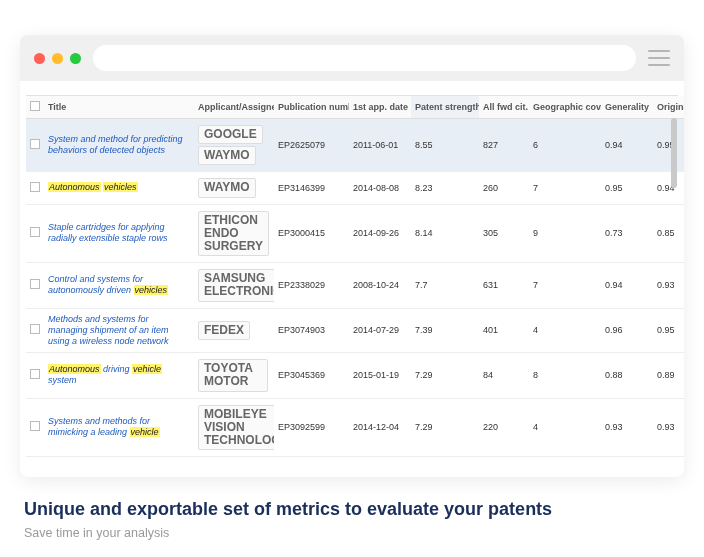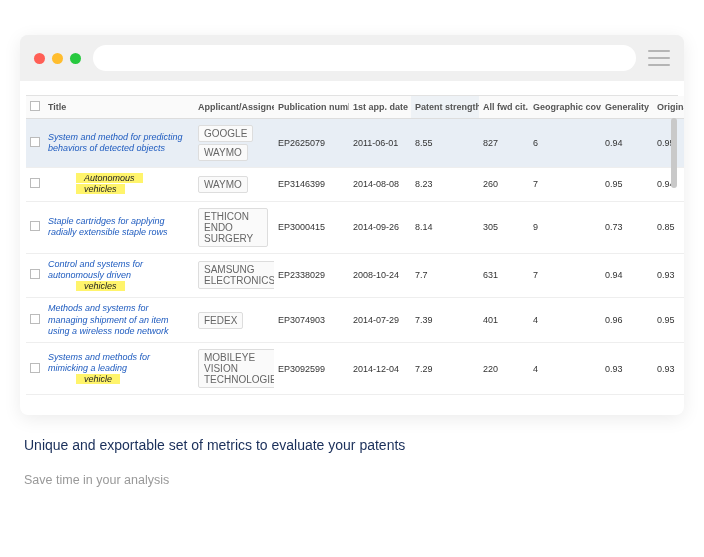--- a/index.html
+++ b/index.html
@@ -101,48 +101,48 @@
     color: #1e5bbf;
     text-decoration: none;
     line-height: 1.25;
     display: block;
     font-style: italic;
   }
   .pill {
     display: inline-block;
     border: 1px solid #ddd;
     background: #fafafa;
-    font-size: 10px;
+    font-size: 12px;
     padding: 2px 5px;
     border-radius: 2px;
     color: #666;
     margin: 1px 2px 1px 0;
     line-height: 1.1;
     text-transform: uppercase;
+    font-weight: bold;
   }
   .hl {
     background: #fff46b;
     color: #222;
-    padding: 0 8px;
-    margin-left: 28px;
+    padding: 0 1px;
   }
   tr.highlight-row td { background: #e8eef5; }
   .scroll-indicator {
     position: absolute;
     right: 1px; top: 22px; width: 6px; height: 70px;
     background: #c9c9c9; border-radius: 3px;
   }
   .caption {
     margin: 22px 0 0 24px;
   }
   .caption-h {
     color: #1a2f5a;
-    font-size: 14px;
-    font-weight: 400;
-    margin-bottom: 20px;
+    font-size: 18px;
+    font-weight: 700;
+    margin-bottom: 6px;
   }
   .caption-sub {
     color: #999;
     font-size: 12.5px;
   }
 </style>
 </head>
 <body>
 
 <div class="browser-window">
@@ -257,20 +257,34 @@
               <td>2014-07-29</td>
               <td>7.39</td>
               <td>401</td>
               <td>4</td>
               <td>0.96</td>
               <td>0.95</td>
             </tr>
             <tr>
               <td><span class="chk"></span></td>
               <td>
+                <a class="link-title" href="#"><span class="hl">Autonomous</span> driving <span class="hl">vehicle</span> system</a>
+              </td>
+              <td><span class="pill">TOYOTA MOTOR</span></td>
+              <td>EP3045369</td>
+              <td>2015-01-19</td>
+              <td>7.29</td>
+              <td>84</td>
+              <td>8</td>
+              <td>0.88</td>
+              <td>0.89</td>
+            </tr>
+            <tr>
+              <td><span class="chk"></span></td>
+              <td>
                 <a class="link-title" href="#">Systems and methods for mimicking a leading <span class="hl">vehicle</span></a>
               </td>
               <td><span class="pill">MOBILEYE VISION TECHNOLOGIES</span></td>
               <td>EP3092599</td>
               <td>2014-12-04</td>
               <td>7.29</td>
               <td>220</td>
               <td>4</td>
               <td>0.93</td>
               <td>0.93</td>

